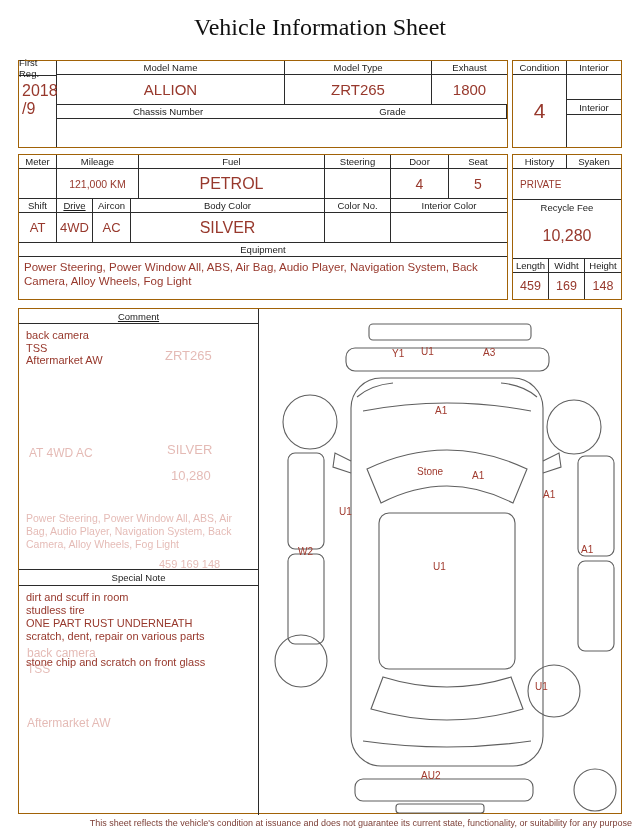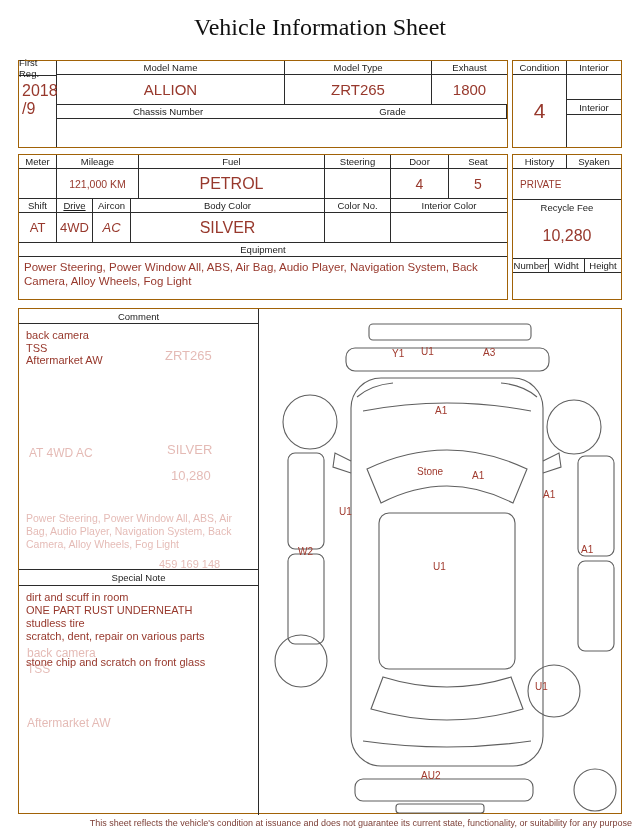--- a/index.html
+++ b/index.html
@@ -89,70 +89,75 @@
       <div class="cell lbl" style="width:38px;">Shift</div>
       <div class="cell lbl" style="width:36px;text-decoration:underline;">Drive</div>
       <div class="cell lbl" style="width:38px;">Aircon</div>
       <div class="cell lbl" style="width:194px;">Body Color</div>
       <div class="cell lbl" style="width:66px;">Color No.</div>
       <div class="cell lbl last" style="flex:1;text-align:right;">Interior Color</div>
     </div>
     <div class="row bb" style="height:30px;">
       <div class="cell red" style="width:38px;font-size:13px;">AT</div>
       <div class="cell red" style="width:36px;font-size:13px;">4WD</div>
-      <div class="cell red" style="width:38px;font-size:13px;font-style:italic;">AC</div>
+      <div class="cell red" style="width:38px;font-size:13px;">AC</div>
       <div class="cell red" style="width:194px;font-size:16px;">SILVER</div>
       <div class="cell" style="width:66px;"></div>
       <div class="cell last" style="flex:1;"></div>
     </div>
     <div class="lbl bb" style="height:13px;display:flex;align-items:center;justify-content:center;">Equipment</div>
     <div class="red" style="flex:1;padding:3px 5px;font-size:11.5px;line-height:14px;">Power Steering, Power Window All, ABS, Air Bag, Audio Player, Navigation System, Back Camera, Alloy Wheels, Fog Light</div>
   </div>
 
   <div class="abs box" style="left:512px;top:154px;width:110px;height:146px;display:flex;flex-direction:column;">
     <div class="row bb" style="height:14px;">
       <div class="cell lbl" style="width:54px;">History</div>
       <div class="cell lbl last" style="flex:1;">Syaken</div>
     </div>
     <div class="bb red" style="height:30px;display:flex;align-items:center;padding-left:7px;font-size:10px;">PRIVATE</div>
     <div class="lbl" style="height:14px;display:flex;align-items:center;justify-content:center;">Recycle Fee</div>
     <div class="bb red" style="height:44px;display:flex;align-items:center;justify-content:center;font-size:16px;">10,280</div>
     <div class="row bb" style="height:14px;">
-      <div class="cell lbl" style="width:36px;">Number</div>
+      <div class="cell lbl" style="width:36px;">Length</div>
       <div class="cell lbl" style="width:36px;">Widht</div>
       <div class="cell lbl last" style="flex:1;">Height</div>
     </div>
+    <div class="row" style="flex:1;">
+      <div class="cell red" style="width:36px;font-size:12.5px;">459</div>
+      <div class="cell red" style="width:36px;font-size:12.5px;">169</div>
+      <div class="cell red last" style="flex:1;font-size:12.5px;">148</div>
+    </div>
   </div>
 
   <div class="abs box" style="left:18px;top:308px;width:604px;height:506px;">
 
     <div class="abs" style="left:0;top:0;width:240px;height:260px;border-right:1px solid #2b2b2b;">
-      <div class="lbl bb" style="height:14px;display:flex;align-items:center;justify-content:center;">Comment</div>
+      <div class="lbl bb" style="height:14px;display:flex;align-items:center;justify-content:center;text-decoration:underline;">Comment</div>
       <div style="position:relative;height:244px;overflow:hidden;">
         <div style="padding:5px 7px;">
           <div class="cline">back camera</div>
           <div class="cline">TSS</div>
           <div class="cline">Aftermarket AW</div>
         </div>
         <div class="ghost" style="left:146px;top:24px;font-size:13px;">ZRT265</div>
         <div class="ghost" style="left:10px;top:122px;">AT  4WD  AC</div>
         <div class="ghost" style="left:148px;top:118px;font-size:13px;">SILVER</div>
         <div class="ghost" style="left:152px;top:144px;font-size:13px;">10,280</div>
         <div class="ghost" style="left:7px;top:188px;width:226px;white-space:normal;font-size:10.5px;line-height:13px;">Power Steering, Power Window All, ABS, Air Bag, Audio Player, Navigation System, Back Camera, Alloy Wheels, Fog Light</div>
         <div class="ghost" style="left:140px;top:234px;font-size:11px;">459   169   148</div>
       </div>
     </div>
 
     <div class="abs" style="left:0;top:260px;width:240px;height:246px;border-right:1px solid #2b2b2b;">
       <div class="lbl" style="height:15px;display:flex;align-items:center;justify-content:center;border-top:1px solid #2b2b2b;border-bottom:1px solid #2b2b2b;">Special Note</div>
       <div style="position:relative;height:229px;overflow:hidden;">
         <div style="padding:5px 7px;">
           <div class="sline">dirt and scuff in room</div>
+          <div class="sline">studless tire</div>
           <div class="sline">ONE PART RUST UNDERNEATH</div>
-          <div class="sline">studless tire</div>
           <div class="sline">scratch, dent, repair on various parts</div>
           <div class="sline"></div>
           <div class="sline">stone chip and scratch on front glass</div>
         </div>
         <div class="ghost" style="left:8px;top:60px;">back camera</div>
         <div class="ghost" style="left:8px;top:76px;">TSS</div>
         <div class="ghost" style="left:8px;top:130px;">Aftermarket AW</div>
       </div>
     </div>
 

